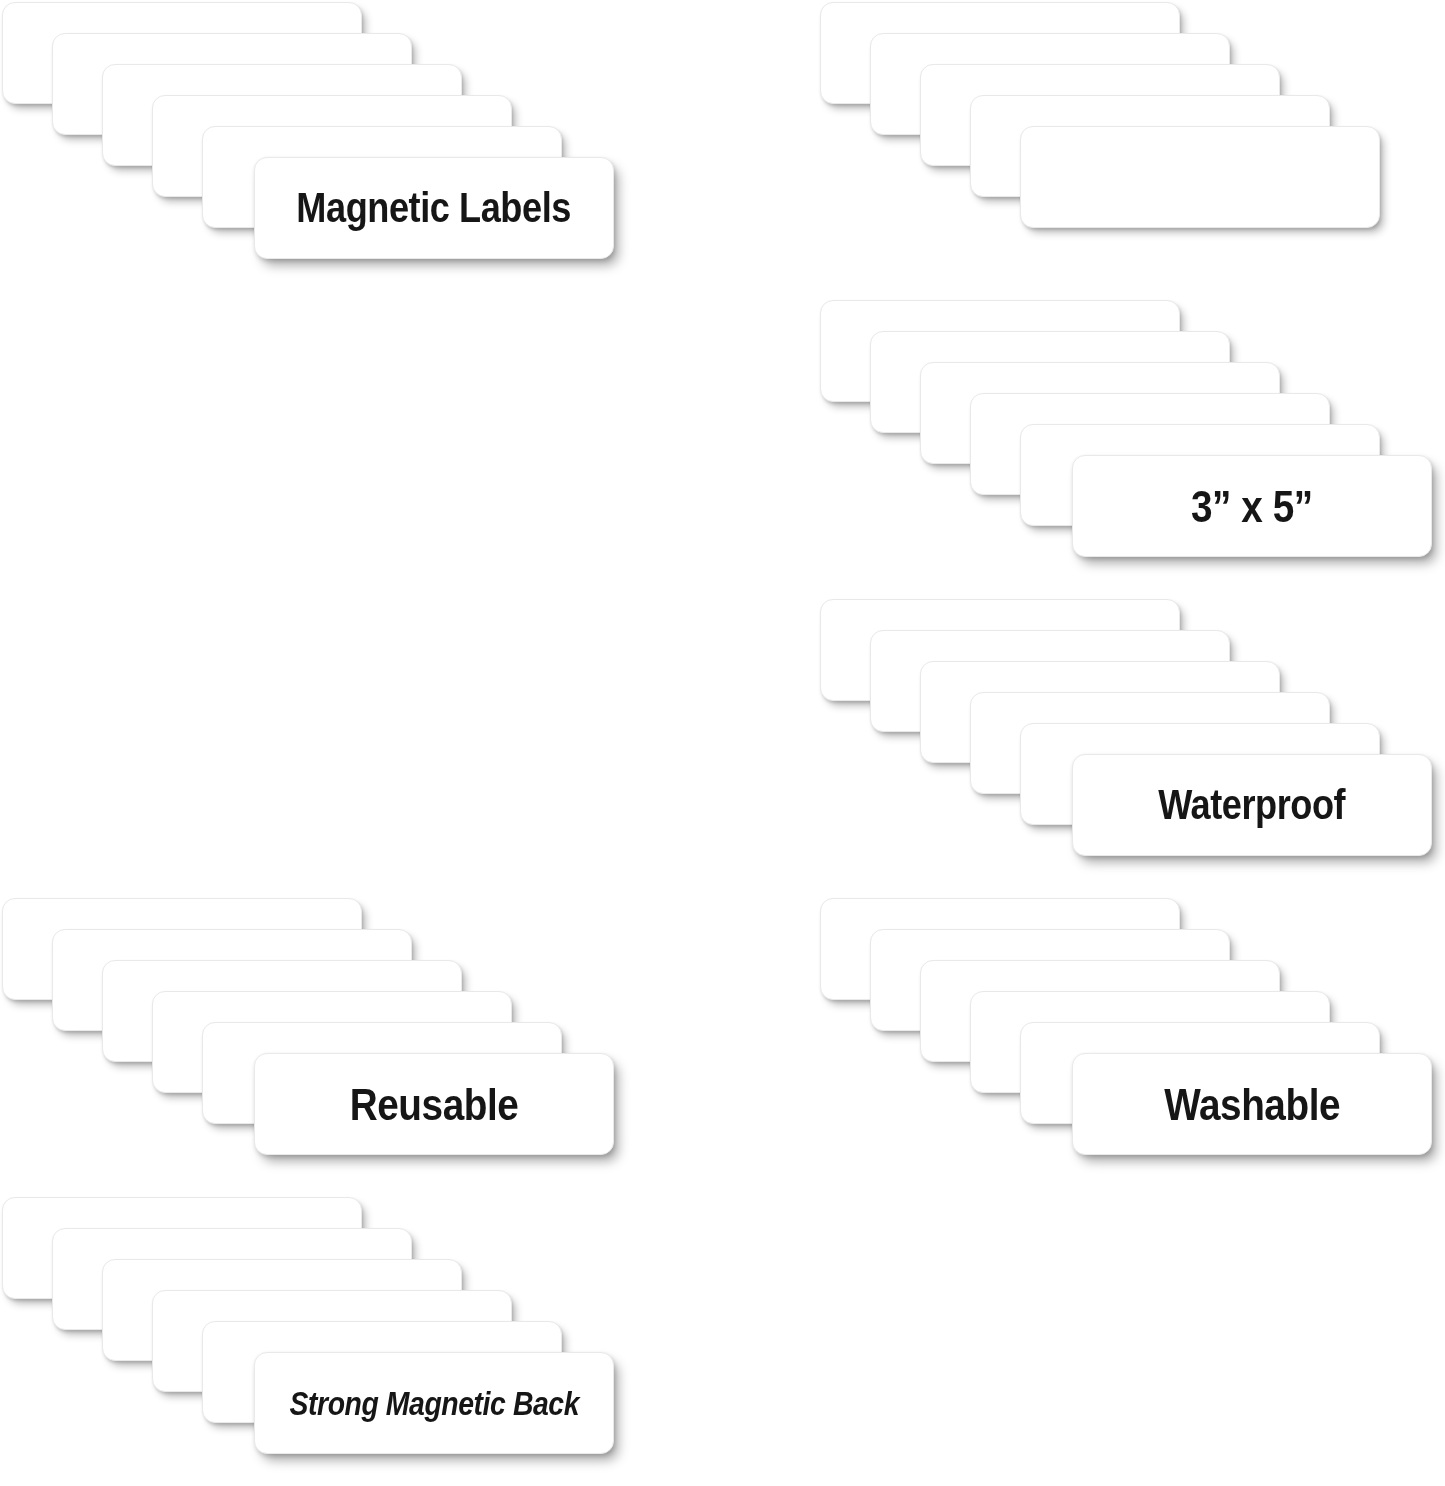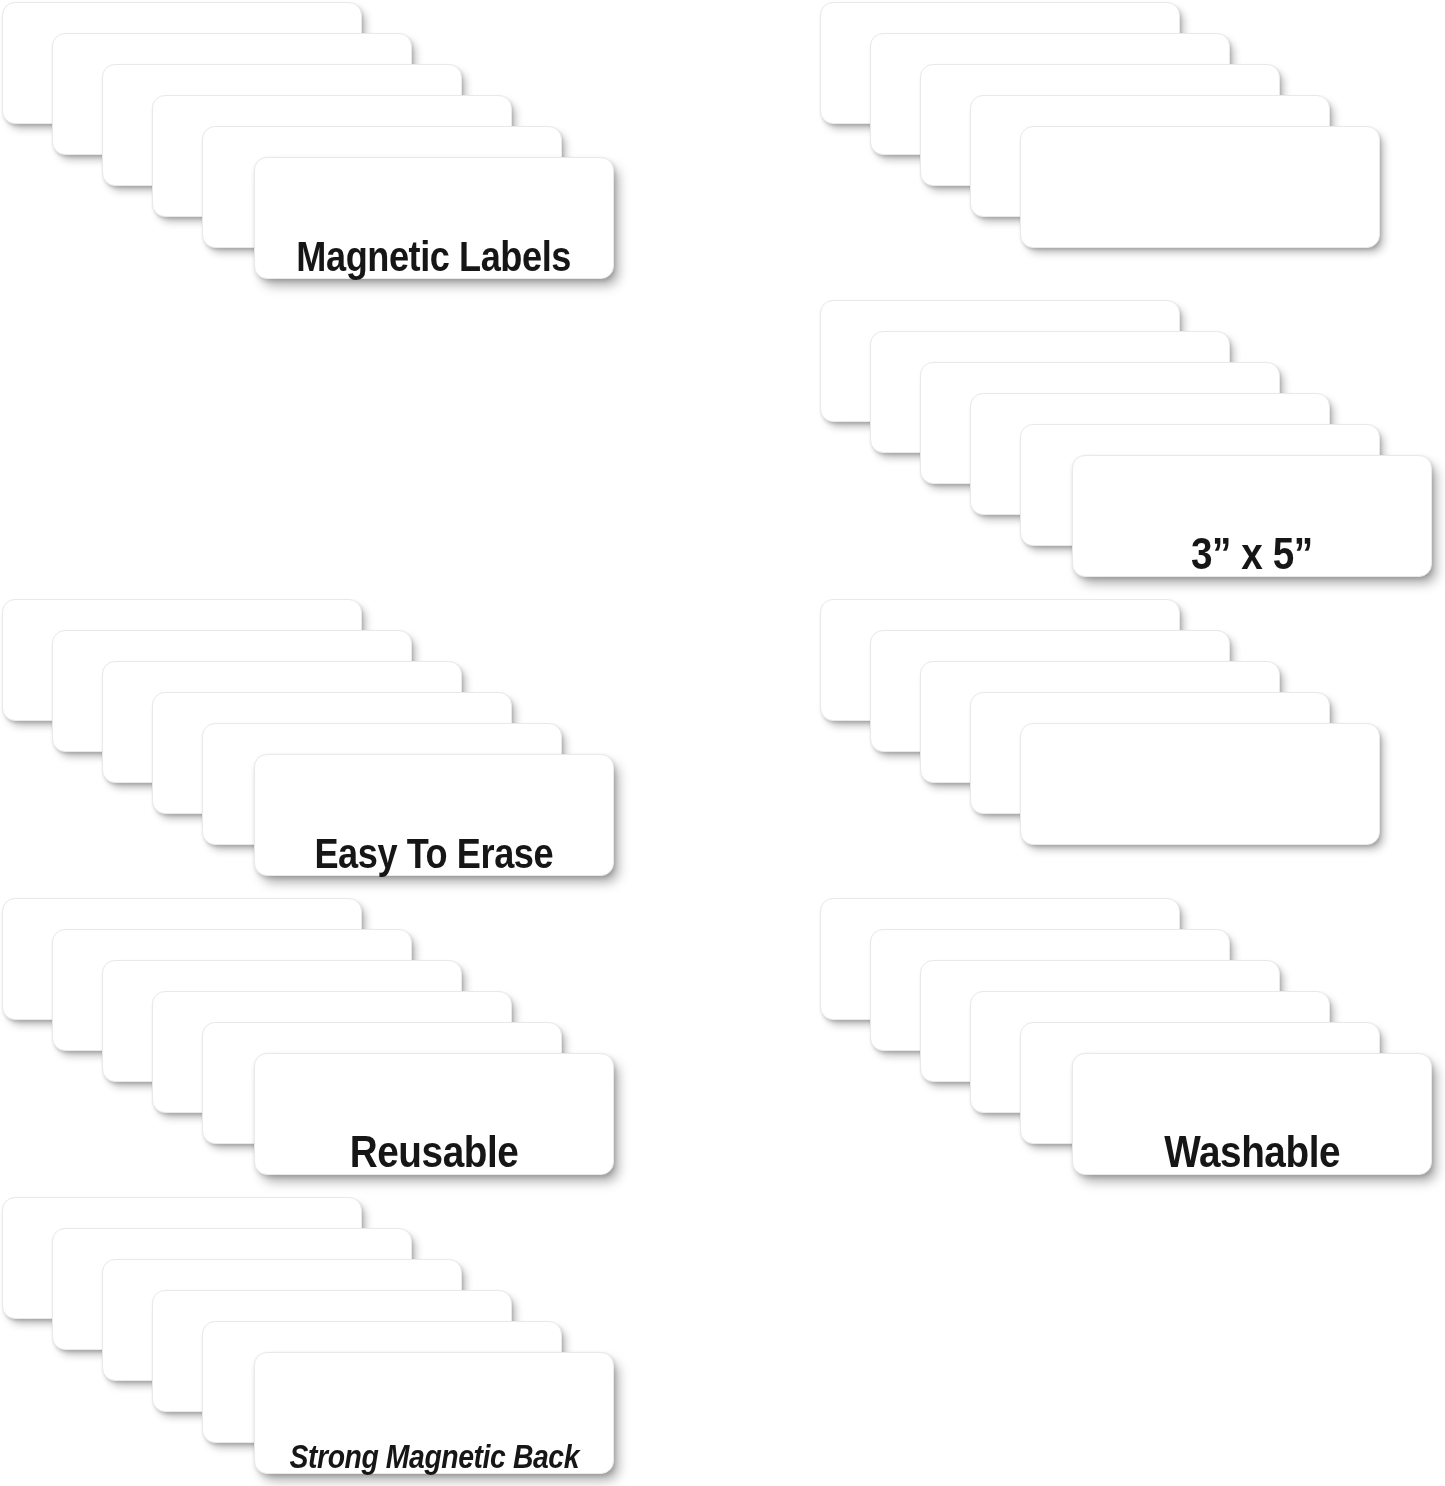--- a/index.html
+++ b/index.html
@@ -25,29 +25,29 @@
   .stack {
     position: absolute;
     width: 612px;
     height: 280px;
   }
 
   
   .card {
     position: absolute;
     width: 360px;
-    height: 122px;
+    height: 102px;
     background: #ffffff;
     border: 1px solid #e9e9e9;
     border-radius: 13px;
     box-sizing: border-box;
     box-shadow: 5px 6px 9px -2px rgba(0,0,0,0.30),
                 1px 2px 3px rgba(0,0,0,0.12);
     display: flex;
-    align-items: flex-end;
+    align-items: center;
     justify-content: center;
   }
 
   
   .card.i0 { left:   0px; top:   0px; z-index: 1; }
   .card.i1 { left:  50px; top:  31px; z-index: 2; }
   .card.i2 { left: 100px; top:  62px; z-index: 3; }
   .card.i3 { left: 150px; top:  93px; z-index: 4; }
   .card.i4 { left: 200px; top: 124px; z-index: 5; }
   .card.i5 { left: 252px; top: 155px; z-index: 6; }
@@ -111,36 +111,29 @@
     <div class="stack col-r row-2">
       <div class="card i0"></div>
       <div class="card i1"></div>
       <div class="card i2"></div>
       <div class="card i3"></div>
       <div class="card i4"></div>
       <div class="card i5 front">
         <div class="caption sz-xl">3” x 5”</div>
       </div>
     </div>
-    <div class="stack col-l row-3">
+    <div class="stack col-r row-3">
       <div class="card i0"></div>
       <div class="card i1"></div>
       <div class="card i2"></div>
       <div class="card i3"></div>
       <div class="card i4"></div>
       <div class="card i5 front">
-        <div class="caption sz-lg">Easy To Erase</div>
+        <div class="caption sz-lg">Waterproof</div>
       </div>
-    </div>
-    <div class="stack col-r row-3">
-      <div class="card i0"></div>
-      <div class="card i1"></div>
-      <div class="card i2"></div>
-      <div class="card i3"></div>
-      <div class="card i4"></div>
     </div>
     <div class="stack col-l row-4">
       <div class="card i0"></div>
       <div class="card i1"></div>
       <div class="card i2"></div>
       <div class="card i3"></div>
       <div class="card i4"></div>
       <div class="card i5 front">
         <div class="caption sz-xl">Reusable</div>
       </div>

